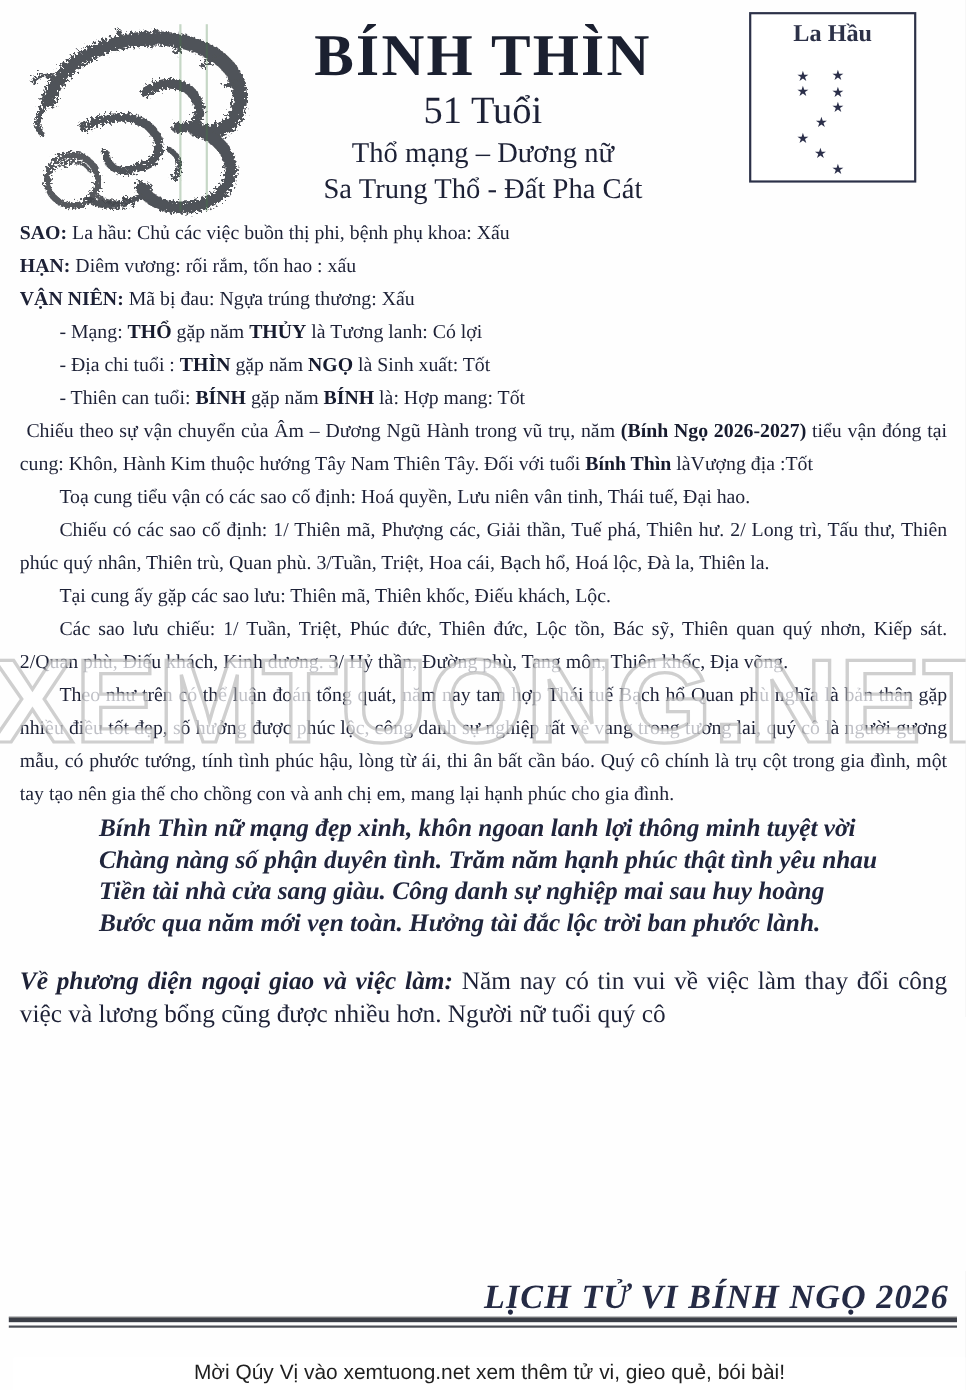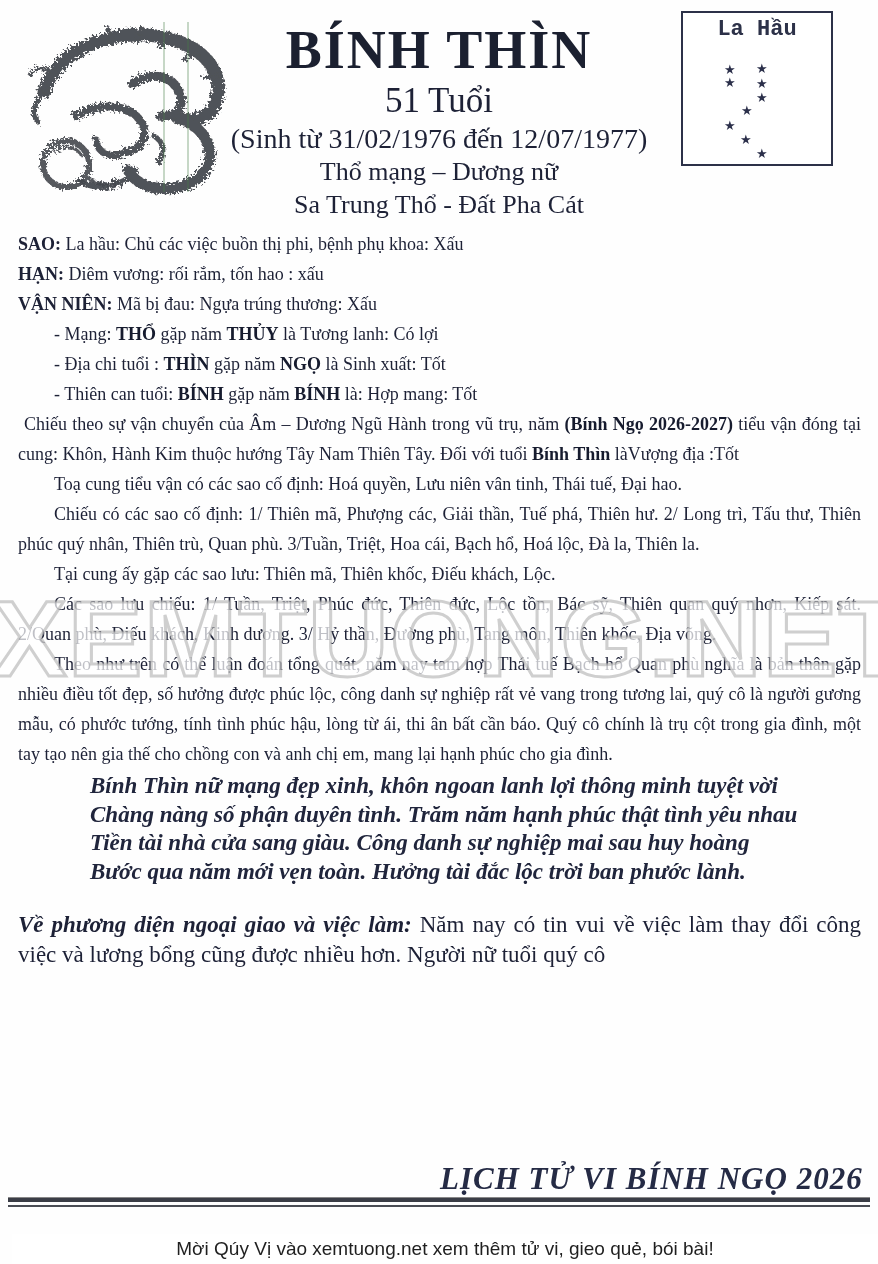--- a/index.html
+++ b/index.html
@@ -17,21 +17,21 @@
   .napam{ font-size:26px; line-height:33px; }
   
   .dragon{ position:absolute; left:14px; top:18px; z-index:1; opacity:.88;}
   .scan-line{ position:absolute; top:22px; width:2px; height:170px; background:rgba(70,125,70,.30); z-index:1;}
   
   .star-box{
     position:absolute; left:681px; top:11px; width:148px; height:151px;
     border:2px solid #2c3148; background:#fff; z-index:3;
   }
   .star-box .label{
-    font-family:Liberation Mono, monospace; font-weight:bold; font-size:22px;
+    font-family:Liberation Serif, serif; font-weight:bold; font-size:22px;
     color:#2c3148; text-align:center; margin-top:4px;
   }
   .star{ position:absolute; font-size:13px; color:#2b2f4a; line-height:13px;}
   
   .content{ position:relative; z-index:2; padding:8px 17px 0 18px; font-size:18px; line-height:30px; }
   .content p{ margin:0; text-align:justify; }
   .lbl{ font-weight:bold; }
   .dash{ padding-left:36px; text-align:left !important; }
   .ind{ text-indent:36px; }
   .ind-sm{ text-indent:6px; }
@@ -110,21 +110,20 @@
     <span class="star" style="left:73px; top:78px;">★</span>
     <span class="star" style="left:58px; top:91px;">★</span>
     <span class="star" style="left:41px; top:106px;">★</span>
     <span class="star" style="left:57px; top:120px;">★</span>
     <span class="star" style="left:73px; top:134px;">★</span>
   </div>
 
   <div class="header">
     <div class="title">BÍNH THÌN</div>
     <div class="age">51 Tuổi</div>
-    <div class="birth">(Sinh từ 31/02/1976 đến 12/07/1977)</div>
     <div class="menh">Thổ mạng – Dương nữ</div>
     <div class="napam">Sa Trung Thổ - Đất Pha Cát</div>
   </div>
 
   <div class="content">
     <p><span class="lbl">SAO:</span><span> La hầu: Chủ các việc buồn thị phi, bệnh phụ khoa: Xấu</span></p>
     <p><span class="lbl">HẠN:</span><span> Diêm vương: rối rắm, tốn hao : xấu</span></p>
     <p><span class="lbl">VẬN NIÊN:</span><span> Mã bị đau: Ngựa trúng thương: Xấu</span></p>
 
     <p class="dash"><span>- Mạng: </span><b>THỔ</b><span> gặp năm </span><b>THỦY</b><span> là Tương lanh: Có lợi</span></p>

